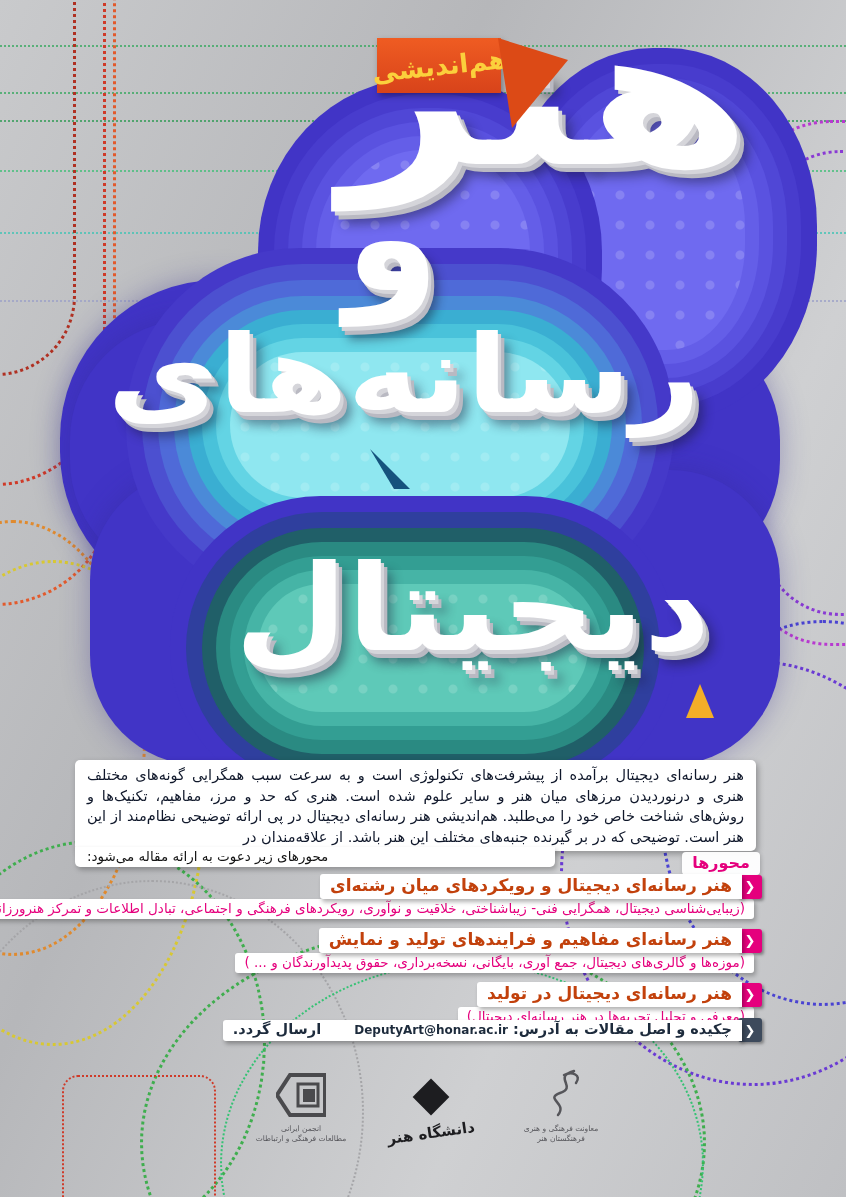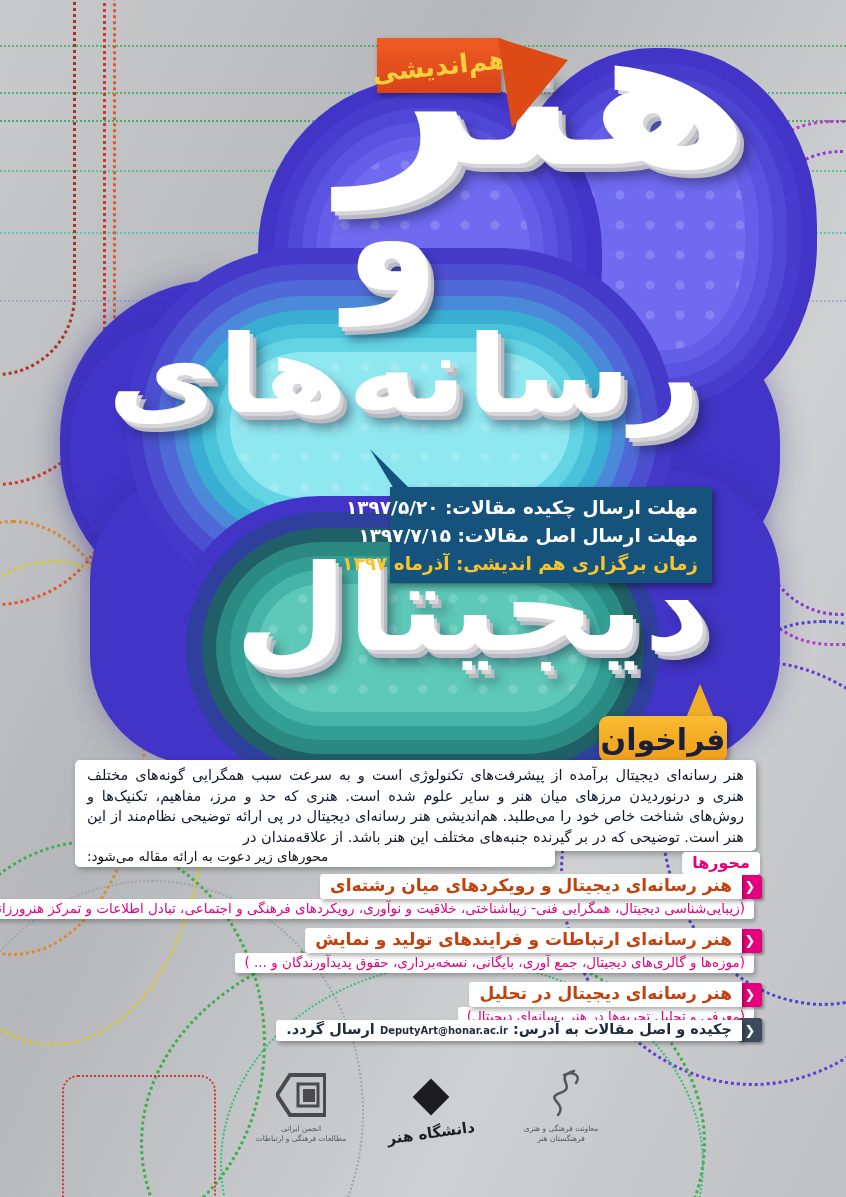--- a/index.html
+++ b/index.html
@@ -62,21 +62,21 @@
   .marker{width:24px;height:24px;border-radius:3px;display:flex;align-items:center;justify-content:center;
           color:#fff;font-size:13px;font-weight:bold;box-shadow:2px 2px 3px rgba(0,0,0,.35);flex:0 0 auto;}
   .m-pink{background:#e5007d;}
   .m-dark{background:#3d4a5c;}
   .tbox{background:#fff;padding:1px 10px 4px;margin-right:-4px;border-radius:3px 0 0 3px;box-shadow:2px 3px 4px rgba(0,0,0,.3);white-space:nowrap;}
   .ttitle{color:#c2410c;font-weight:bold;font-size:17px;}
   .srow{position:absolute;right:92px;direction:rtl;z-index:5;}
   .stitle{color:#e5007d;font-size:13.5px;display:inline-block;background:#fff;padding:1px 9px 3px;border-radius:3px;
           box-shadow:2px 3px 4px rgba(0,0,0,.25);white-space:nowrap;}
   .email-line{font-size:14.5px;font-weight:bold;color:#1d2b3c;}
-  .latin{direction:ltr;unicode-bidi:embed;font-size:10px;}
+  .latin{direction:ltr;unicode-bidi:embed;font-size:12px;margin-left:28px;}
   
   .logos{position:absolute;left:16px;right:0;top:1066px;display:flex;justify-content:center;gap:38px;z-index:6;align-items:flex-start;}
   .logo{width:92px;text-align:center;color:#4c4c4e;}
   .logo .iconbox{height:58px;display:flex;align-items:center;justify-content:center;}
   .cap{font-size:7.5px;line-height:9.5px;direction:rtl;color:#55555a;}
   .diamond{width:26px;height:26px;background:#1d1d20;transform:rotate(45deg);margin:6px auto 2px;}
   .uni-name{font-size:15px;font-weight:bold;color:#1d1d20;transform:rotate(-8deg);direction:rtl;}
   .addr{position:absolute;top:1157px;width:100%;text-align:center;font-size:11.5px;color:#46464a;direction:rtl;z-index:6;}
   .phone{position:absolute;top:1175px;width:100%;text-align:center;font-size:11.5px;color:#46464a;direction:rtl;z-index:6;}
 </style>
@@ -126,32 +126,24 @@
   <div class="badge">
     <span class="badge-label">هم‌اندیشی</span>
   </div>
   <svg class="badge-tail" width="70" height="92">
       <polygon points="0,0 70,22 14,90" fill="#dc4a16"></polygon>
     </svg>
 
   <svg class="dates-tail" width="42" height="40">
       <polygon points="26,40 2,0 42,40" fill="#15537d"></polygon>
     </svg>
-  <div class="dates">
-    <div class="dline">مهلت ارسال چکیده مقالات: ۱۳۹۷/۵/۲۰</div>
-    <div class="dline">مهلت ارسال اصل مقالات: ۱۳۹۷/۷/۱۵</div>
-    <div class="dline yellow">زمان برگزاری هم اندیشی: آذرماه ۱۳۹۷</div>
-  </div>
 
   <svg class="call-tail" width="28" height="34">
       <polygon points="0,34 14,0 28,34" fill="#f3ae28"></polygon>
     </svg>
-  <div class="call">
-    <span class="call-label">فراخوان</span>
-  </div>
 
   <div class="intro">
     <p>هنر رسانه‌ای دیجیتال برآمده از پیشرفت‌های تکنولوژی است و به سرعت سبب همگرایی گونه‌های مختلف هنری و درنوردیدن مرزهای میان هنر و سایر علوم شده است. هنری که حد و مرز، مفاهیم، تکنیک‌ها و روش‌های شناخت خاص خود را می‌طلبد. هم‌اندیشی هنر رسانه‌ای دیجیتال در پی ارائه توضیحی نظام‌مند از این هنر است. توضیحی که در بر گیرنده جنبه‌های مختلف این هنر باشد. از علاقه‌مندان در</p>
   </div>
   <div class="intro-cont">محورهای زیر دعوت به ارائه مقاله می‌شود:</div>
 
   <div class="chip">محورها</div>
 
   <div class="trow" style="top:874px">
     <span class="marker m-pink">
@@ -160,31 +152,31 @@
     <span class="tbox ttitle">هنر رسانه‌ای دیجیتال و رویکردهای میان رشته‌ای</span>
   </div>
   <div class="srow" style="top:898px">
     <span class="stitle">(زیبایی‌شناسی دیجیتال، همگرایی فنی- زیباشناختی، خلاقیت و نوآوری، رویکردهای فرهنگی و اجتماعی، تبادل اطلاعات و تمرکز هنرورزانه و ... )</span>
   </div>
 
   <div class="trow" style="top:928px">
     <span class="marker m-pink">
         <span>❮</span>
       </span>
-    <span class="tbox ttitle">هنر رسانه‌ای ارتباطات و فرایندهای تولید و نمایش</span>
+    <span class="tbox ttitle">هنر رسانه‌ای مفاهیم و فرایندهای تولید و نمایش</span>
   </div>
   <div class="srow" style="top:952px">
     <span class="stitle">(موزه‌ها و گالری‌های دیجیتال، جمع آوری، بایگانی، نسخه‌برداری، حقوق پدیدآورندگان و ... )</span>
   </div>
 
   <div class="trow" style="top:982px">
     <span class="marker m-pink">
         <span>❮</span>
       </span>
-    <span class="tbox ttitle">هنر رسانه‌ای دیجیتال در تحلیل</span>
+    <span class="tbox ttitle">هنر رسانه‌ای دیجیتال در تولید</span>
   </div>
   <div class="srow" style="top:1006px">
     <span class="stitle">(معرفی و تحلیل تجربه‌ها در هنر رسانه‌ای دیجیتال)</span>
   </div>
 
   <div class="trow" style="top:1018px">
     <span class="marker m-dark">
         <span>❮</span>
       </span>
     <span class="tbox email-line">

